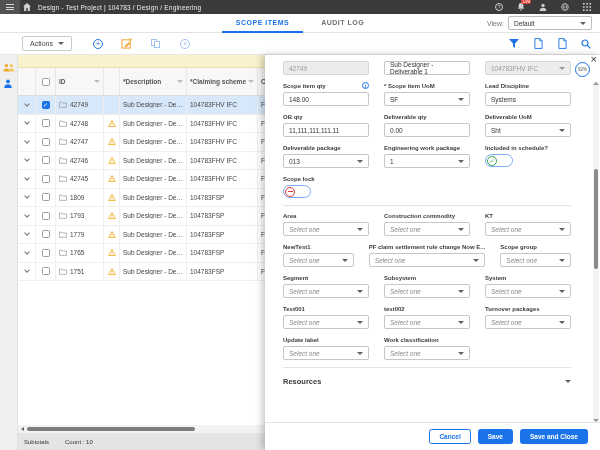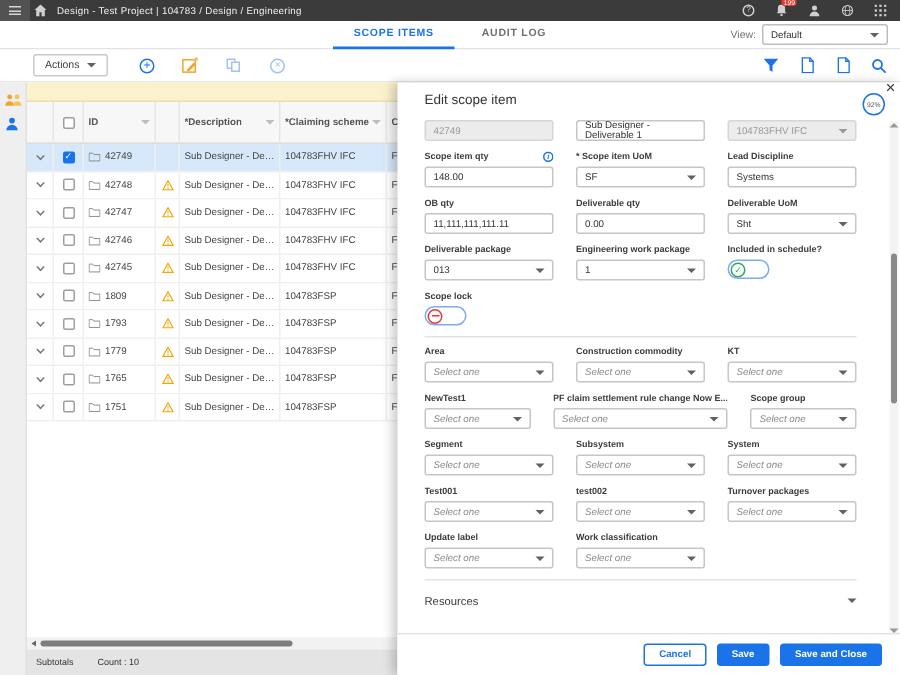--- a/index.html
+++ b/index.html
@@ -124,21 +124,21 @@
   .toggle { width:28px; height:13px; border:1px solid #7baaf7; border-radius:7px; background:#fff;
     display:flex; align-items:center; padding:0 1px; cursor:pointer; }
   .tknob { width:10px; height:10px; border-radius:50%; background:#fff; display:flex; align-items:center;
     justify-content:center; font-size:6px; }
   .tknob.on { border:1px solid #34a853; color:#34a853; }
   .tknob.off { border:1px solid #e53935; color:#e53935; position:relative; }
   .tknob.off i { width:5px; height:1px; background:#e53935; display:block; }
   .pdivider { border-top:1px solid #e3e3e3; margin:4px 0 6px 0; }
   .pheading { font-size:8px; color:#3c3c3c; margin-bottom:7px; }
   .resrow { display:flex; align-items:center; margin-top:2px; padding:3px 0; }
-  .resrow .rh { font-size:7.5px; font-weight:normal; color:#3c3c3c; }
+  .resrow .rh { font-size:7.5px; font-weight:bold; color:#3c3c3c; }
   .pfooter { position:absolute; left:0; bottom:0; width:335px; height:28px; background:#fff;
     border-top:1px solid #e3e3e3; display:flex; align-items:center; justify-content:flex-end; gap:7px; padding-right:12px; }
   .btn { height:15px; border-radius:2.5px; font-size:6.5px; font-weight:bold; display:flex; align-items:center;
     justify-content:center; padding:0 9px; cursor:pointer; }
   .btn.outline { border:1px solid #1a73e8; color:#1a73e8; background:#fff; }
   .btn.filled { background:#1a73e8; color:#fff; border:1px solid #1a73e8; }
 
   .vscroll { position:absolute; right:1px; top:26px; width:6px; height:342px; background:#f3f3f3; }
   .vthumb { position:absolute; left:1px; top:88px; width:4px; height:100px; background:#8a8a8a; border-radius:2px; }
   .varr-up { position:absolute; left:0; top:1px; width:0; height:0; border-left:3px solid transparent;
@@ -636,21 +636,20 @@
     <div class="subbar">
       <span>Subtotals</span>
       <span>Count : 10</span>
     </div>
 
     <div class="panel">
       <div class="pclose">×</div>
       <div class="pprog">92%</div>
 
       <div class="pbody">
-        <div class="ptitle">Edit scope item</div>
 
         <div class="frow">
           <div class="fcell">
               <div class="finput disabled">42749</div>
             </div>
           <div class="fcell">
               <div class="finput">Sub Designer - Deliverable 1</div>
             </div>
           <div class="fcell">
               <div class="fselect disabled">

